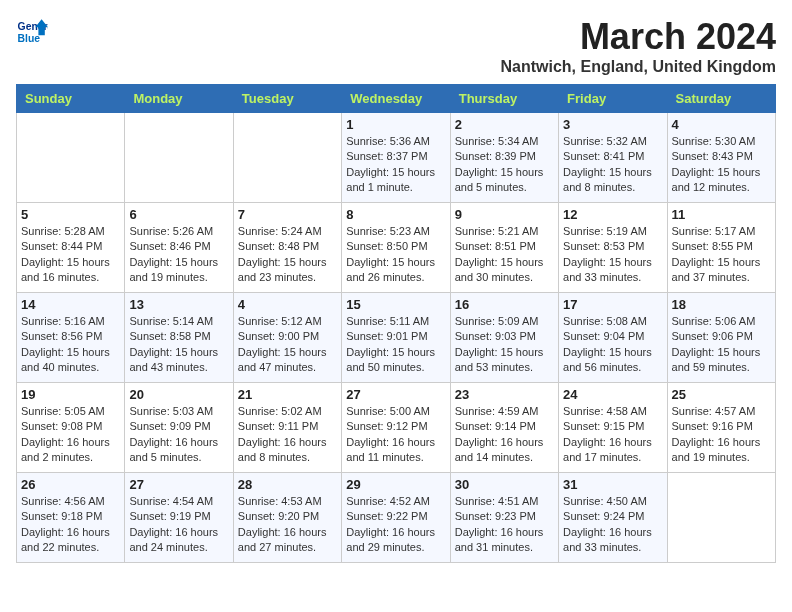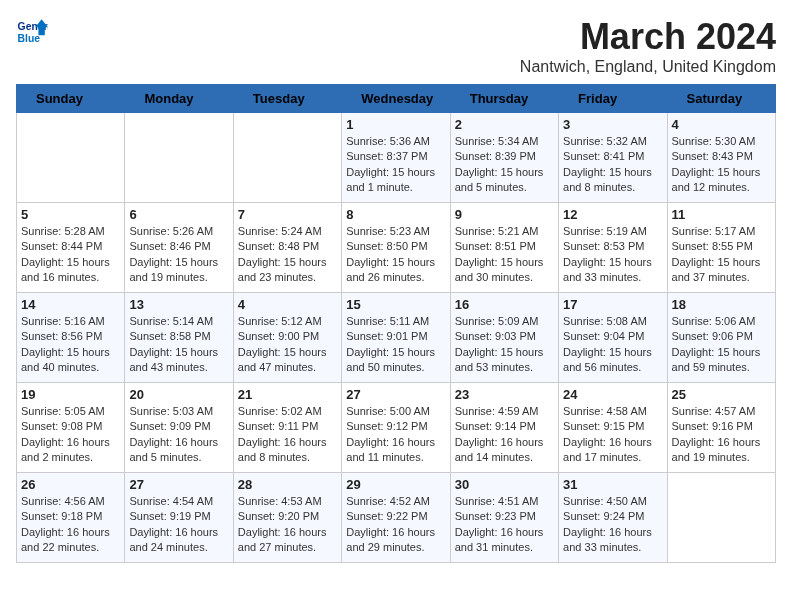--- a/index.html
+++ b/index.html
@@ -29,32 +29,32 @@
       text-align: right;
     }
     .month-title {
       font-size: 36px;
       font-weight: bold;
       color: #222;
     }
     .location-title {
       font-size: 16px;
       color: #333;
-      font-weight: normal;
+      font-weight: bold;
     }
     table {
       width: 100%;
       border-collapse: collapse;
       table-layout: fixed;
     }
     thead th {
       background-color: #2e6db4;
-      color: #000000;
+      color: #bef264;
       text-align: left;
-      padding: 6px 19px;
+      padding: 6px 8px;
       font-size: 13px;
       border: 1px solid #2e6db4;
     }
     tbody td {
       border: 1px solid #ccc;
       vertical-align: top;
       padding: 4px;
       height: 90px;
       font-size: 11px;
       color: #222;

